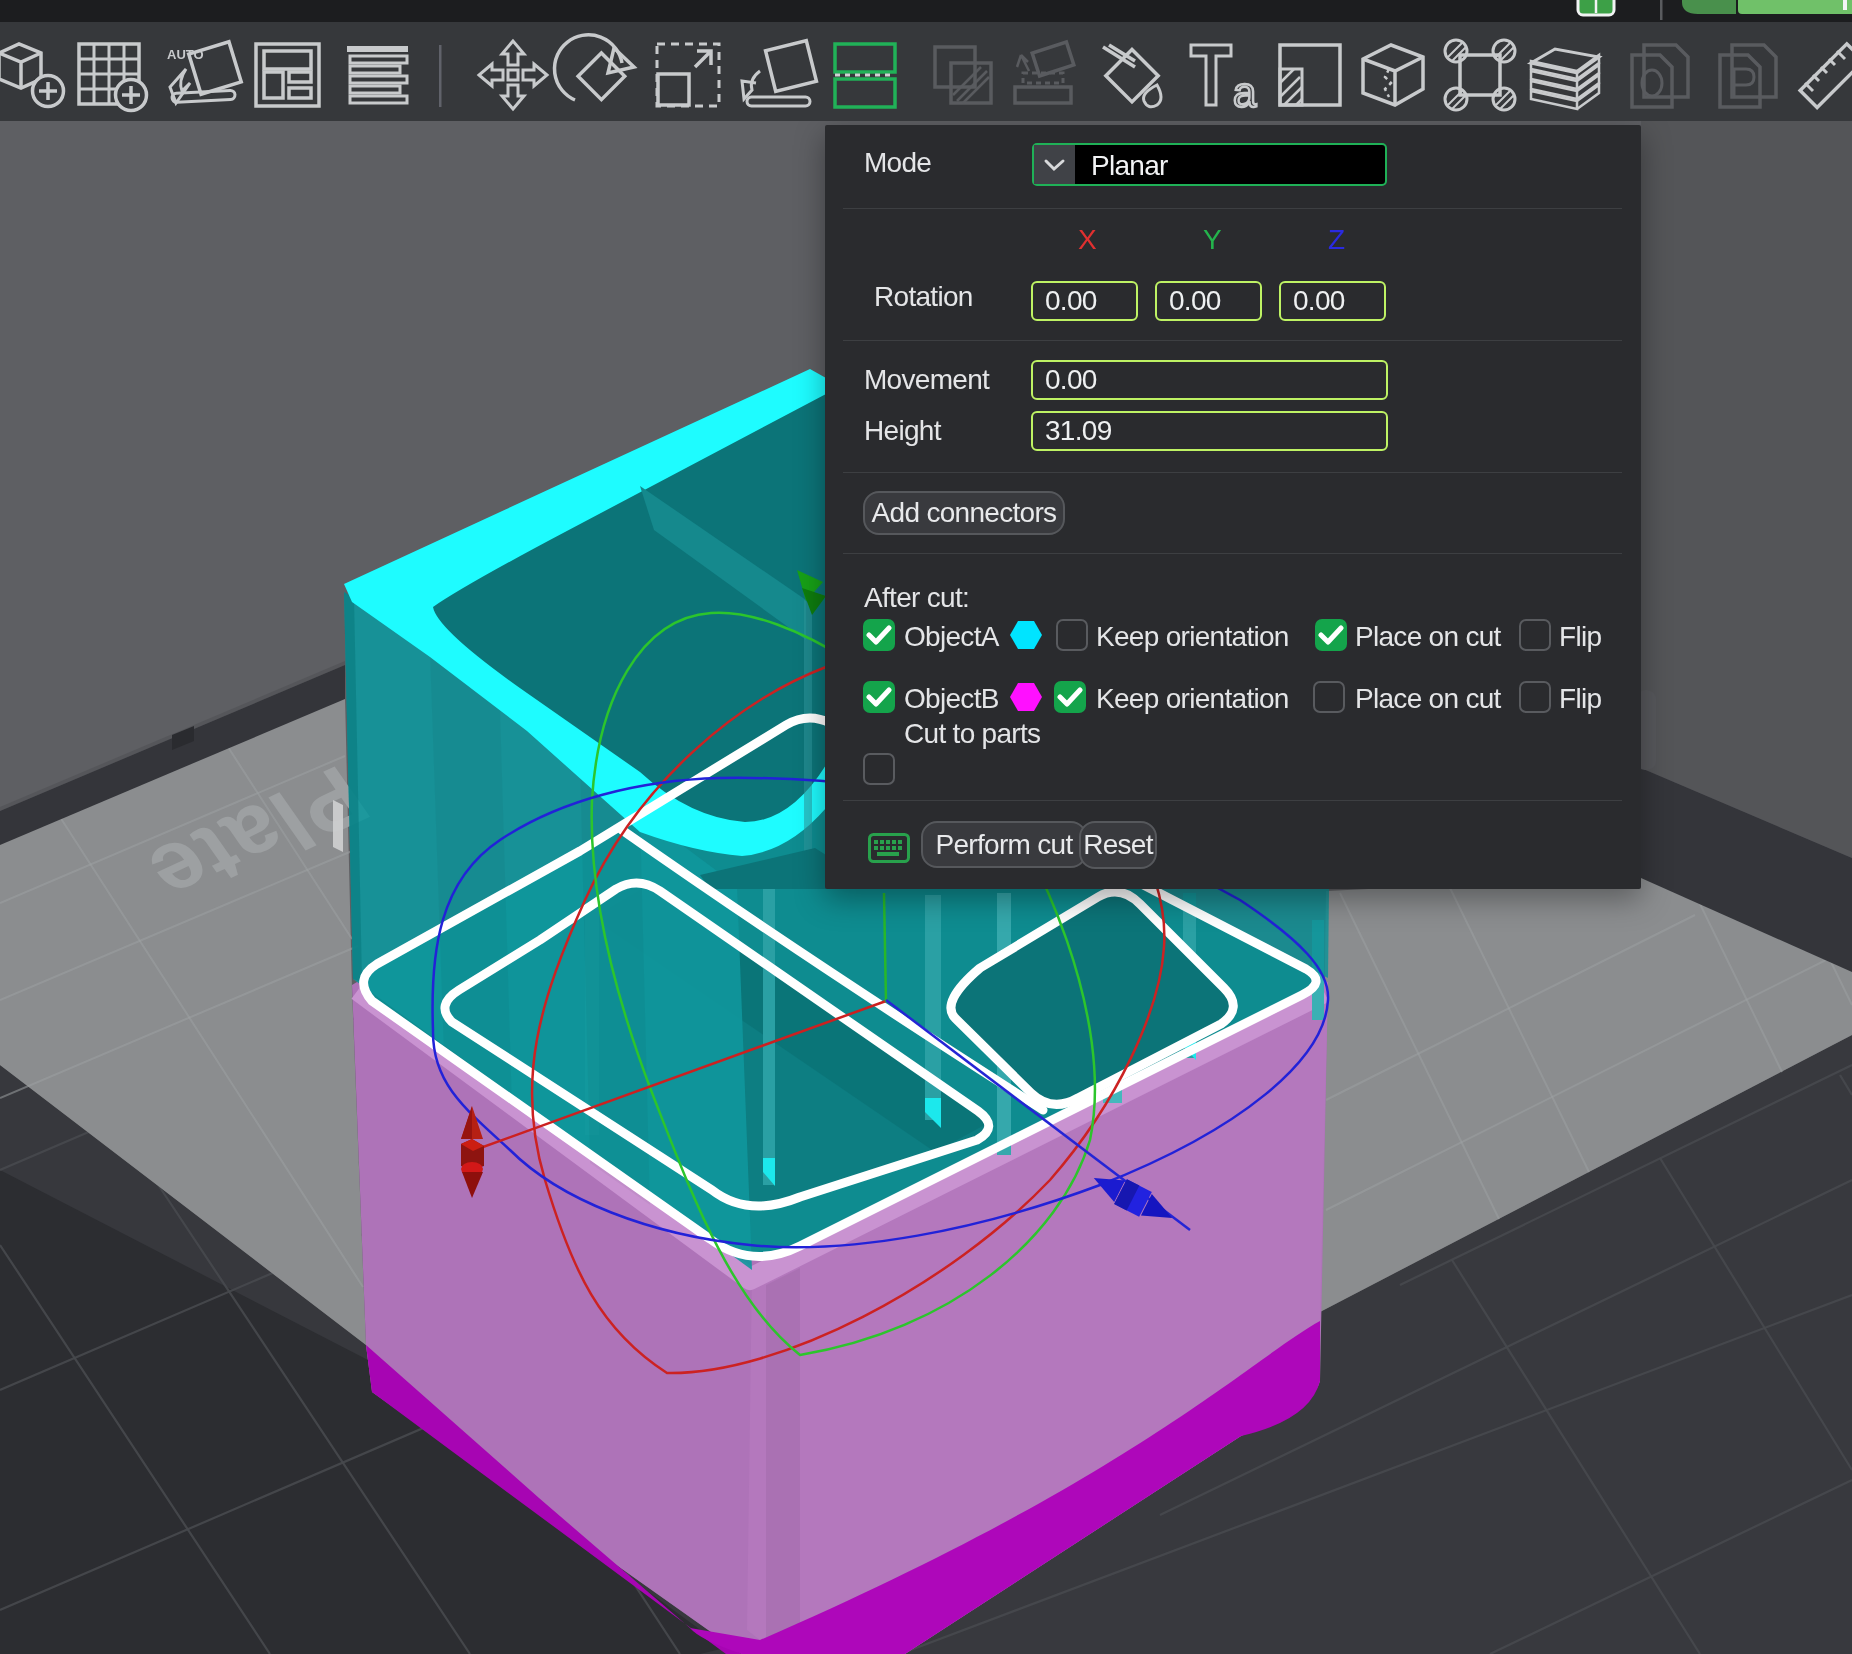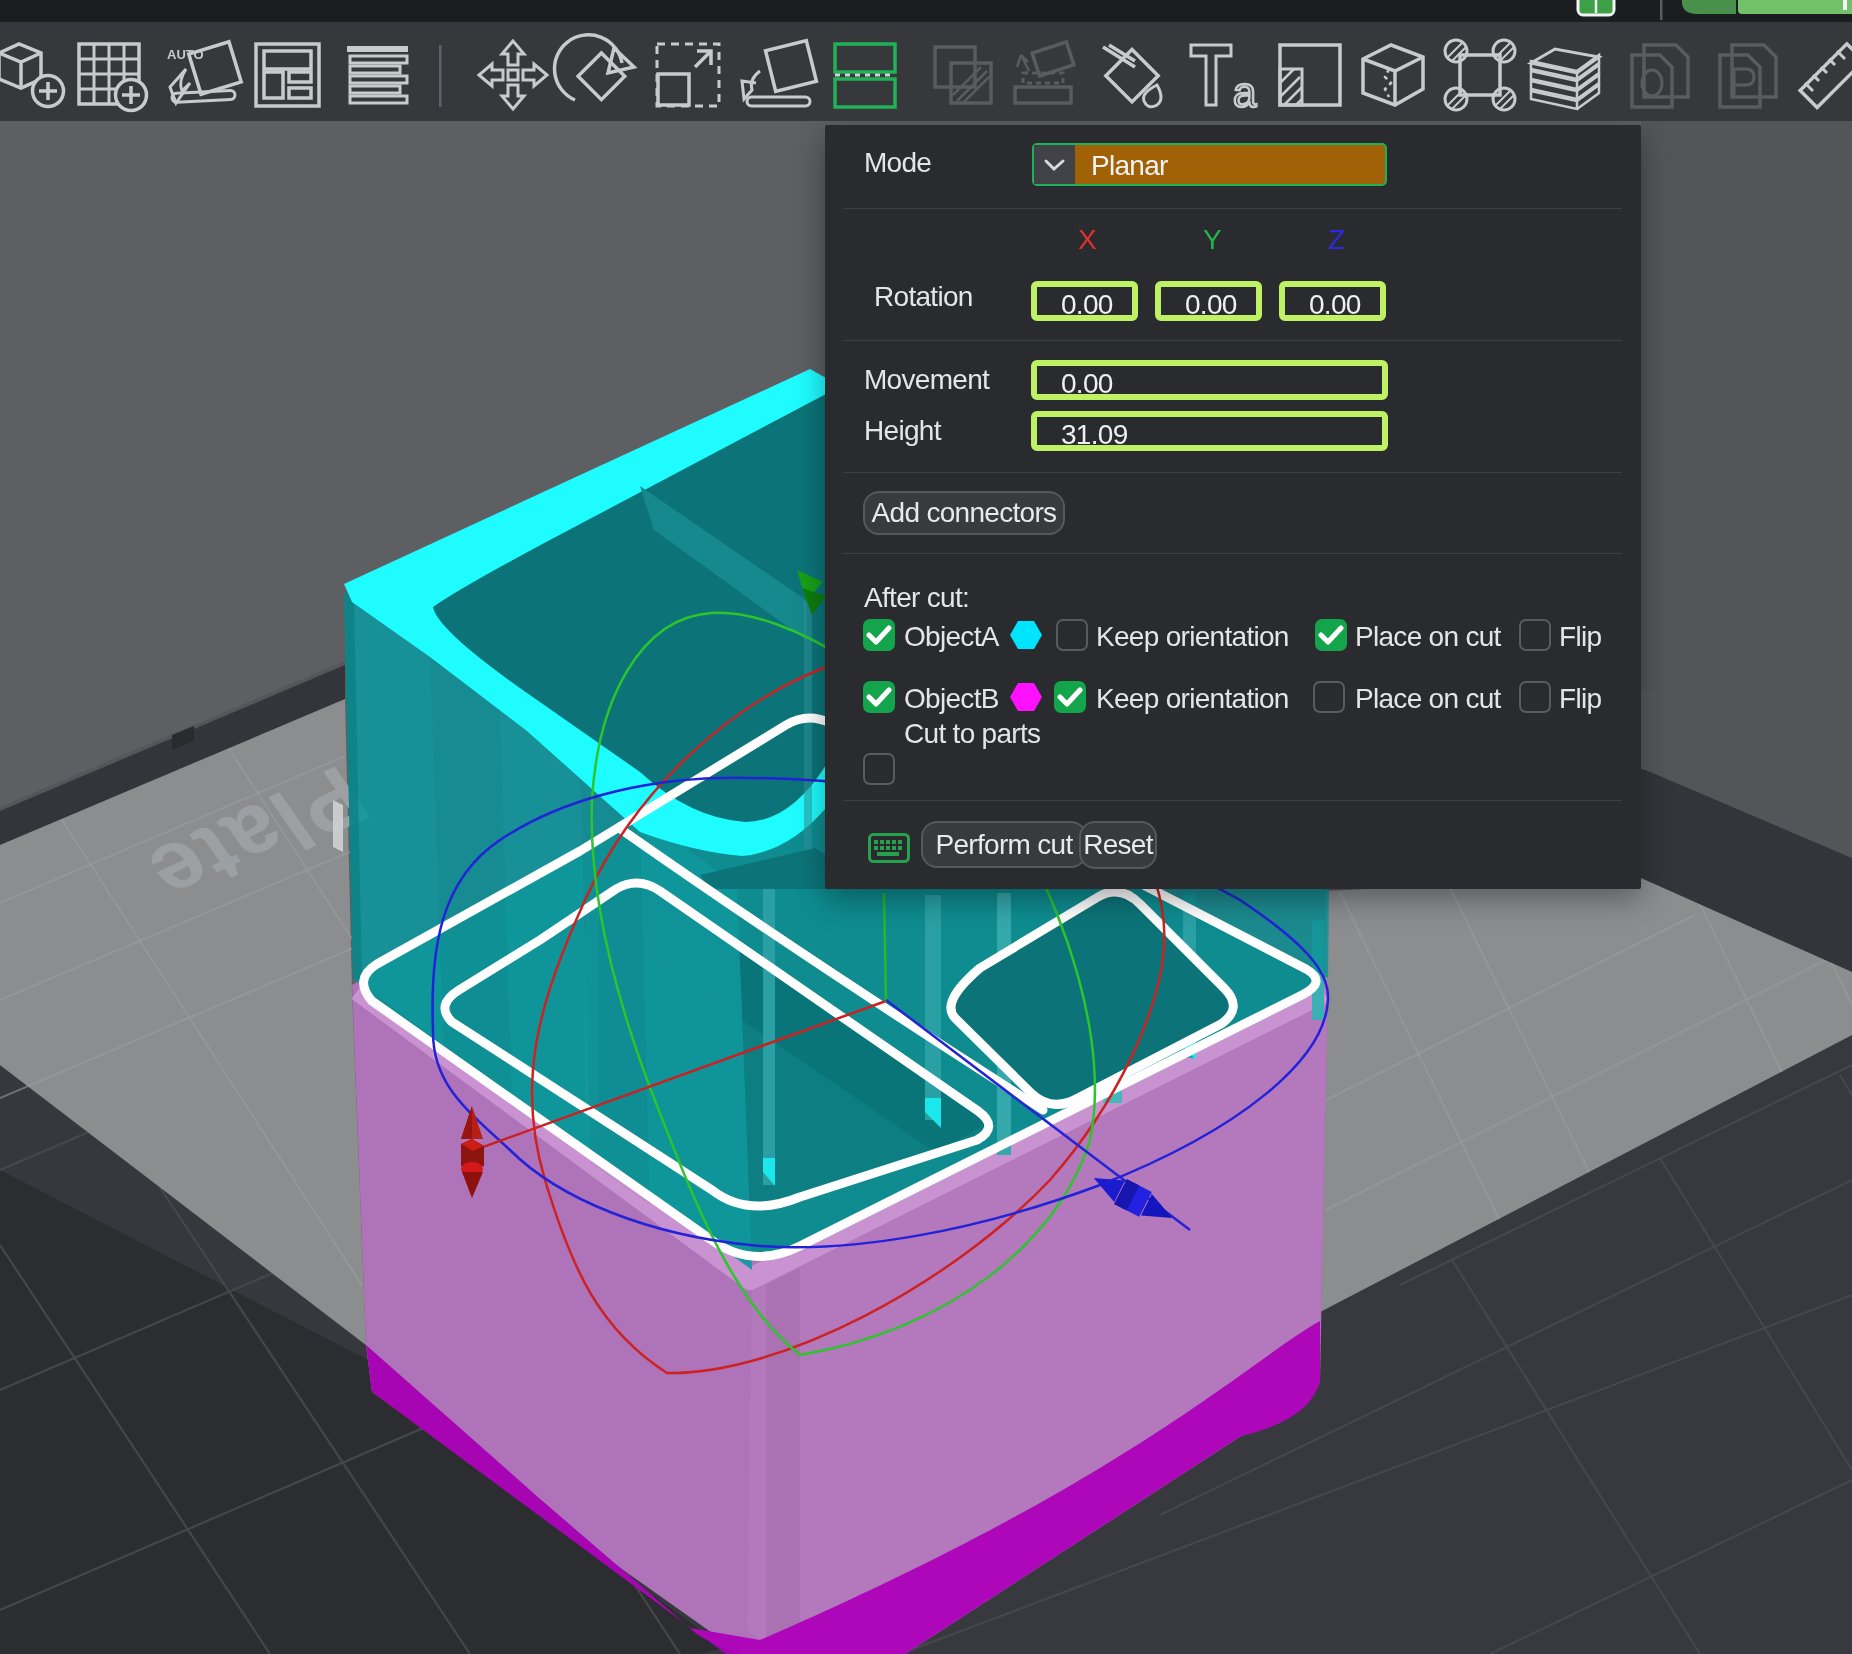--- a/index.html
+++ b/index.html
@@ -3,21 +3,21 @@
 <meta charset="utf-8">
 <style>
   html,body{margin:0;padding:0;width:1852px;height:1654px;overflow:hidden;background:#5e5f63;font-family:"Liberation Sans",sans-serif;}
   #root{position:relative;width:1852px;height:1654px;overflow:hidden;}
   #scene{position:absolute;left:0;top:0;z-index:1;}
   #titlebar{position:absolute;left:0;top:0;width:1852px;height:22px;background:#1c1d1f;z-index:5;}
   #toolbar{position:absolute;left:0;top:22px;width:1852px;height:99px;background:#36383b;z-index:5;}
   #dialog{position:absolute;left:825px;top:125px;width:816px;height:764px;background:#2a2b2e;z-index:4;box-shadow:0 10px 30px rgba(0,0,0,.35);border-radius:2px;}
   .lbl{position:absolute;color:#e4e5e7;font-size:28px;letter-spacing:-0.7px;line-height:34px;white-space:nowrap;}
   .sep{position:absolute;left:18px;width:779px;height:1px;background:#3d3f42;}
-  .inp{position:absolute;height:40px;border:6px solid #bef264;border-radius:6px;color:#eef0f1;font-size:28px;letter-spacing:-0.7px;line-height:36px;padding-left:24px;box-sizing:border-box;background:#2a2b2e;}
+  .inp{position:absolute;height:40px;border:2px solid #bef264;border-radius:6px;color:#eef0f1;font-size:28px;letter-spacing:-0.7px;line-height:36px;padding-left:12px;box-sizing:border-box;background:#2a2b2e;}
   .btn{position:absolute;background:#393a3e;border:2px solid #56585c;border-radius:16px;color:#e8e9eb;font-size:28px;letter-spacing:-0.7px;text-align:center;box-sizing:border-box;white-space:nowrap;}
   .cb{position:absolute;width:32px;height:32px;border-radius:7px;box-sizing:border-box;}
   .cb.off{border:2px solid #595b5f;background:transparent;}
   .cb.on{background:#14a44b;}
   .cb.on svg{position:absolute;left:3px;top:4px;}
   .hex{position:absolute;width:34px;height:30px;}
 </style>
 </head>
 <body>
 <div id="root">
@@ -259,21 +259,21 @@
           <path d="M-12,22 V-6 H0 Q8,-6 8,2 Q8,10 0,10 H-12" fill="none" stroke="#595b5f" stroke-width="3"></path>
         </g>
         <g transform="translate(1827,53)">
           <rect x="-8" y="-36" width="24" height="66" fill="none" stroke="#c8cacc" stroke-width="3.5" transform="rotate(45)"></rect>
           <path d="M-22,8 L-14,16 M-14,0 L-8,6 M-6,-8 L0,-2 M2,-16 L8,-10 M10,-24 L18,-16" stroke="#c8cacc" stroke-width="3" transform="rotate(0)"></path>
         </g>
       </svg></div>
 
   <div id="dialog">
     <div class="lbl" style="left:39px;top:21px;">Mode</div>
-    <div style="position:absolute;left:207px;top:18px;width:355px;height:43px;border:2px solid #1fb157;border-radius:5px;background:#a16207;box-sizing:border-box;">
+    <div style="position:absolute;left:207px;top:18px;width:355px;height:43px;border:2px solid #1fb157;border-radius:5px;background:#000000;box-sizing:border-box;">
       <div style="position:absolute;left:0;top:0;width:41px;height:39px;background:#404247;">
         <svg width="41" height="39">
             <path d="M12 16 L20 24 L29 16" stroke="#d8d9db" stroke-width="3" fill="none" stroke-linecap="round"></path>
           </svg>
       </div>
       <div style="position:absolute;left:57px;top:3px;color:#f2f3f5;font-size:28px;letter-spacing:-0.7px;line-height:36px;">Planar</div>
     </div>
     <div class="sep" style="top:83px;"></div>
 
     <div class="lbl" style="left:253px;top:98px;color:#e03030;">X</div>

